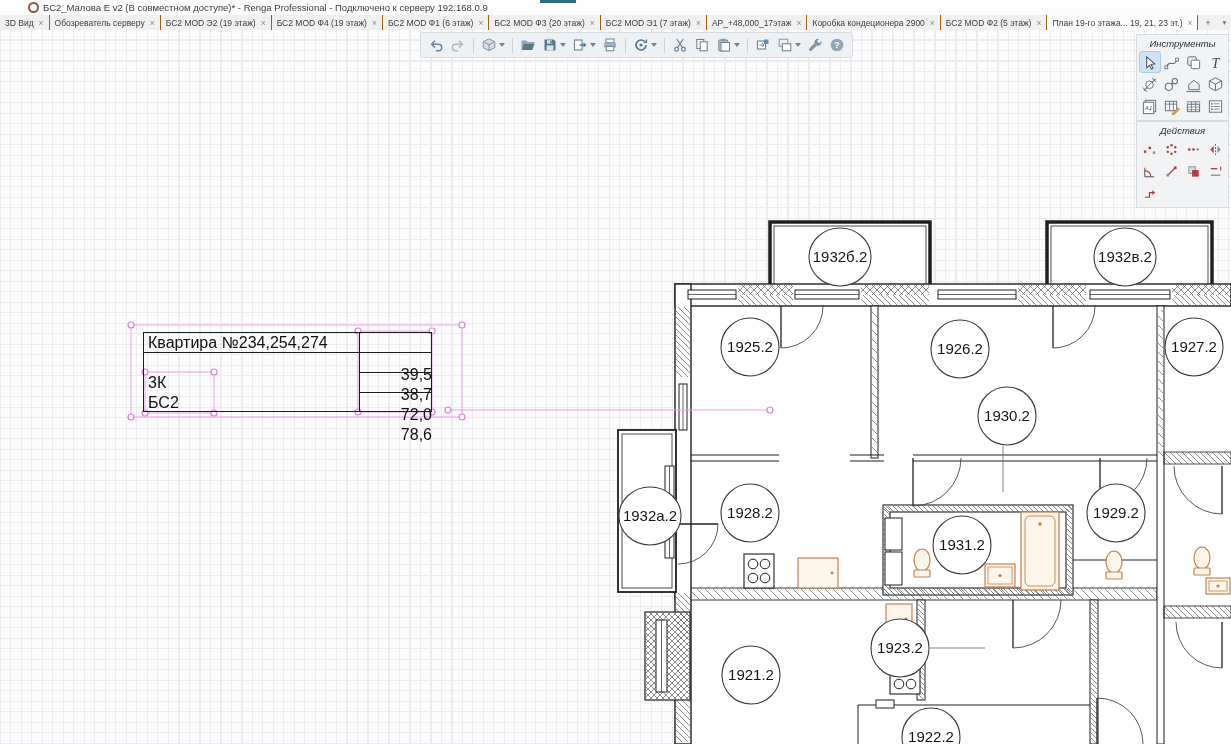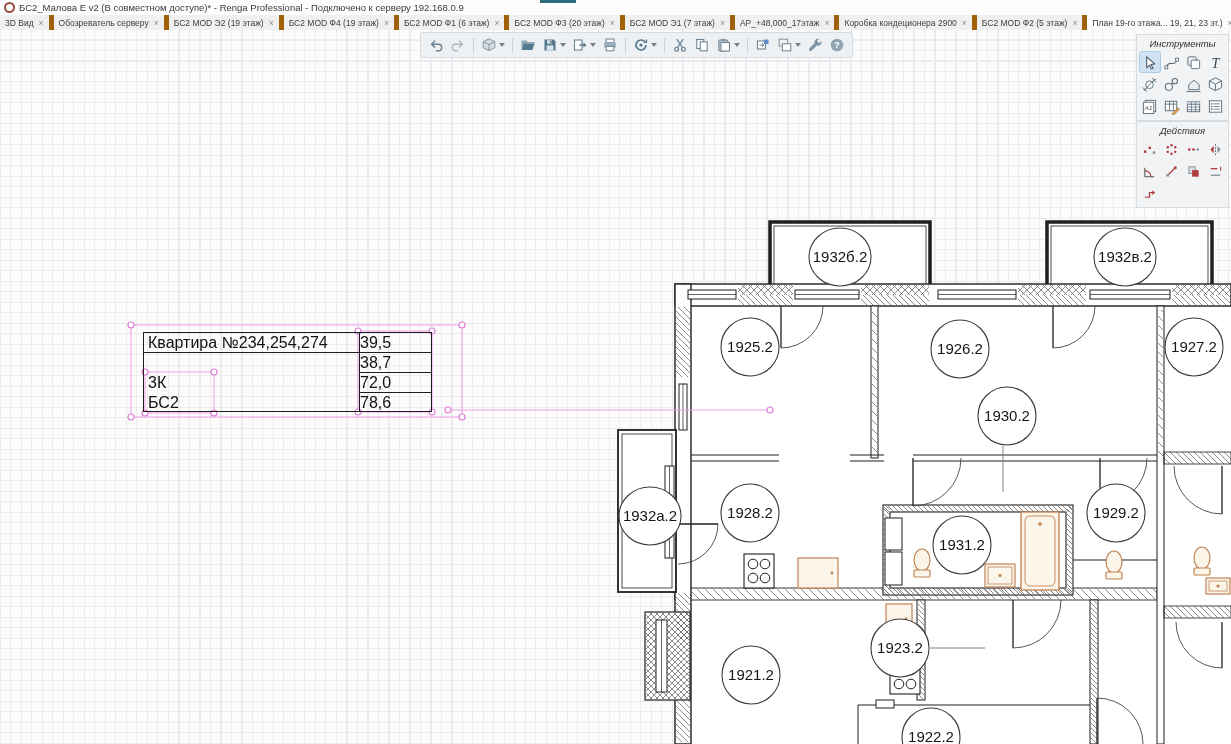--- a/index.html
+++ b/index.html
@@ -1,30 +1,30 @@
 <!DOCTYPE html>
 <html><head>
 <meta charset="utf-8">
 <style>
   html,body{margin:0;padding:0;}
   body{width:1231px;height:744px;position:relative;overflow:hidden;
        font-family:"Liberation Sans",sans-serif;background:#fff;}
 
   
   .titlebar{position:absolute;top:0;left:0;right:0;height:15px;background:#fdfdfd;
-            display:flex;align-items:center;font-size:9.5px;color:#3a3a3a;}
+            display:flex;align-items:center;font-size:9.5px;color:#3a3a3a;padding-left:24px;}
   .app-icon{width:7px;height:7px;border:2px solid #9a4f41;border-radius:50%;
             margin:0 4px 0 4px;flex:0 0 auto;}
   .accent-bar{position:absolute;left:540px;top:0;width:36px;height:2.5px;background:#2f6b7f;}
 
   
   .tabbar{position:absolute;top:15px;left:0;right:0;height:15px;background:#f0f0f1;
           border-bottom:1px solid #cdcdcd;display:flex;align-items:stretch;
           font-size:8.5px;color:#3c3c3c;overflow:hidden;}
-  .tab{display:flex;align-items:center;padding:0 5px;border-right:5px solid #a16207;white-space:nowrap;}
+  .tab{display:flex;align-items:center;padding:0 5px;border-right:1px solid #a16207;white-space:nowrap;}
   .tab.active{background:#fbfbfc;}
   .tab .close{margin-left:5px;color:#8d8d8d;font-size:8.5px;}
   .addtab{display:flex;align-items:center;padding:0 7px;color:#555;}
   .overflow{margin-left:auto;display:flex;align-items:center;padding:0 5px;color:#777;font-size:7.5px;}
 
   
   .canvas{position:absolute;top:30px;left:0;width:1231px;height:714px;
           background-color:#fcfcfd;
           background-image:
             repeating-linear-gradient(0deg,#ebebf0 0,#ebebf0 1px,transparent 1px,transparent 10.5px),
@@ -53,21 +53,21 @@
   .pcell.selected{background:#cfe3f4;outline:1px solid #a8cbe8;}
   .pcell svg{width:17px;height:17px;display:block;}
   .acell svg{width:15px;height:15px;}
 
   
   .anno-table{position:absolute;left:143px;top:302px;width:289px;height:80px;
               border:1px solid #1d1d1d;font-size:16px;color:#111;z-index:4;box-sizing:border-box;}
   .anno-table .vline{position:absolute;top:0;bottom:0;left:215px;border-left:1px solid #1d1d1d;}
   .anno-table .hline{position:absolute;border-top:1px solid #1d1d1d;}
   .cell-label{position:absolute;left:4px;white-space:nowrap;line-height:19px;}
-  .cell-val{position:absolute;left:216px;width:72px;text-align:left;line-height:19px;}
+  .cell-val{position:absolute;left:216px;width:72px;text-align:right;line-height:19px;margin-top:32px;}
 </style>
 </head>
 <body>
 
 <div class="titlebar">
   <span class="app-icon"></span>
   <span>БС2_Малова Е v2 (В совместном доступе)* - Renga Professional - Подключено к серверу 192.168.0.9</span>
   <span class="accent-bar"></span>
 </div>
 

